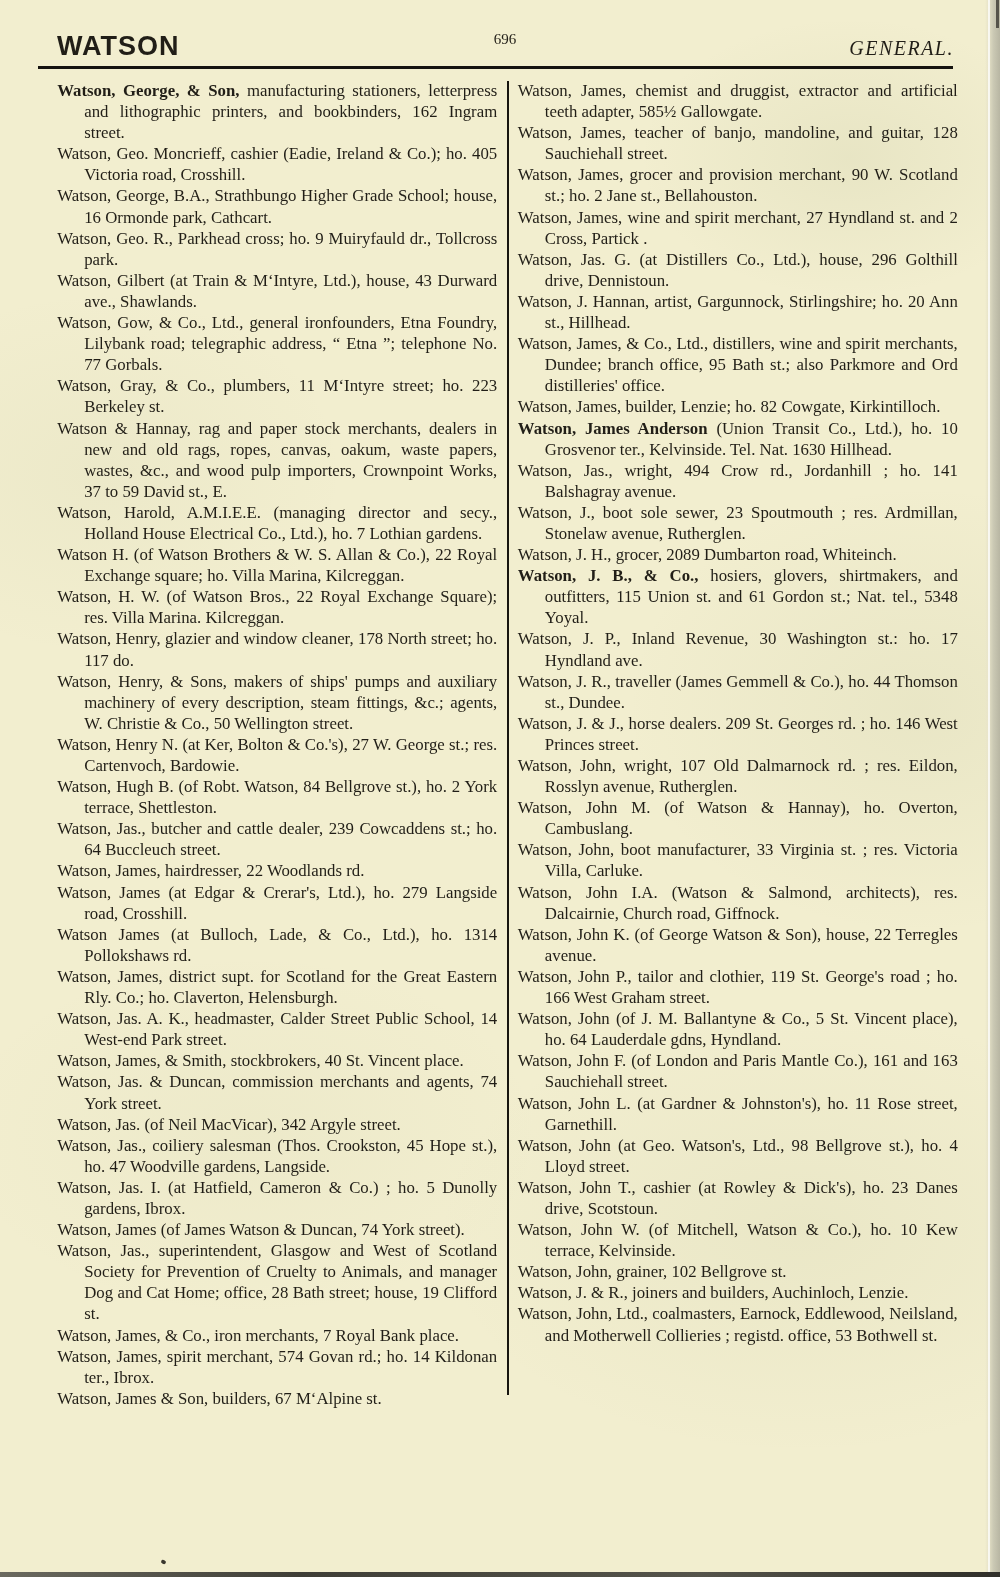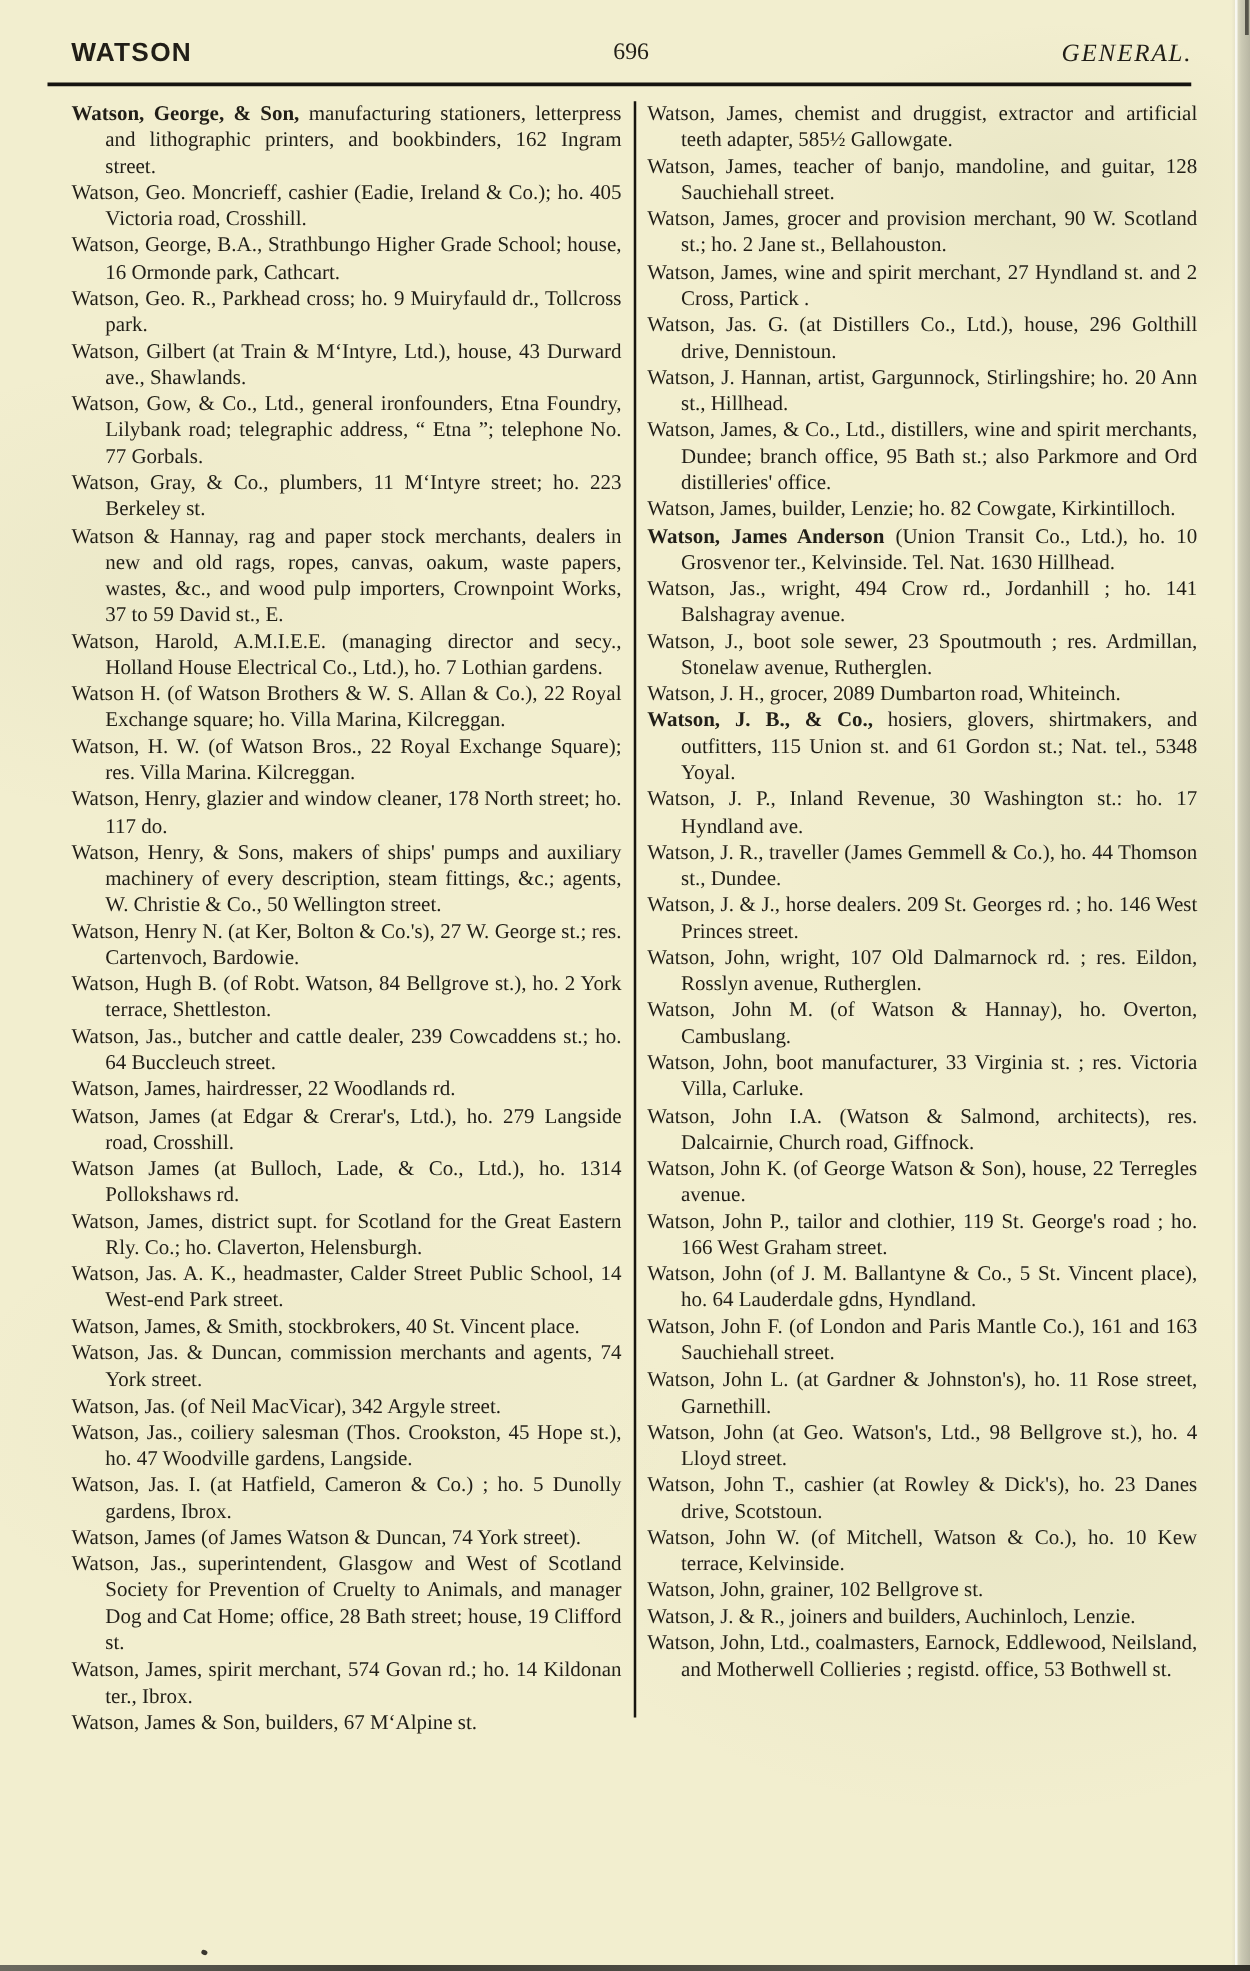--- a/index.html
+++ b/index.html
@@ -18,22 +18,22 @@
       radial-gradient(ellipse 300px 200px at 85% 10%, rgba(140,150,100,.10), transparent 70%),
       radial-gradient(ellipse 420px 320px at 92% 45%, rgba(140,150,100,.09), transparent 70%),
       radial-gradient(ellipse 350px 260px at 10% 30%, rgba(140,150,100,.06), transparent 70%),
       radial-gradient(ellipse 520px 320px at 80% 78%, rgba(140,150,100,.08), transparent 70%),
       radial-gradient(ellipse 420px 260px at 25% 72%, rgba(140,150,100,.05), transparent 70%);
   }
   .header {
     position:absolute; left:57px; right:46px; top:31px;
     display:flex; justify-content:space-between; align-items:baseline;
   }
-  .h-left  { font-family:"Liberation Sans", sans-serif; font-weight:bold; font-size:21px; letter-spacing:1px; }
-  .h-center{ position:absolute; left:50%; transform:translateX(-52%); font-size:19px; }
+  .h-left  { font-family:"Liberation Sans", sans-serif; font-weight:bold; font-size:27px; letter-spacing:1px; }
+  .h-center{ position:absolute; left:50%; transform:translateX(-52%); font-size:15px; }
   .h-right { font-style:italic; font-size:20px; letter-spacing:1.5px; }
   .rule { position:absolute; left:38px; right:47px; top:66px; height:2.5px; background:#15130f; }
 
   .columns { position:absolute; left:57px; top:80px; width:901px; display:flex;justify-content:center; }
   .col { width:440px; font-size:16.8px; line-height:21.1px; text-align:justify; }
   .divider { width:1.6px; background:#17150f; margin:1px 9px 14px 10px; }
   .entry { margin:0; padding-left:27px; text-indent:-27px; }
   .lead { font-weight:bold; }
 
   
@@ -94,20 +94,21 @@
         <p class="entry">Watson James (at Bulloch, Lade, &amp; Co., Ltd.), ho. 1314 Pollokshaws rd.</p>
         <p class="entry">Watson, James, district supt. for Scotland for the Great Eastern Rly. Co.; ho. Claverton, Helensburgh.</p>
         <p class="entry">Watson, Jas. A. K., headmaster, Calder Street Public School, 14 West-end Park street.</p>
         <p class="entry">Watson, James, &amp; Smith, stockbrokers, 40 St. Vincent place.</p>
         <p class="entry">Watson, Jas. &amp; Duncan, commission merchants and agents, 74 York street.</p>
         <p class="entry">Watson, Jas. (of Neil MacVicar), 342 Argyle street.</p>
         <p class="entry">Watson, Jas., coiliery salesman (Thos. Crookston, 45 Hope st.), ho. 47 Woodville gardens, Langside.</p>
         <p class="entry">Watson, Jas. I. (at Hatfield, Cameron &amp; Co.) ; ho. 5 Dunolly gardens, Ibrox.</p>
         <p class="entry">Watson, James (of James Watson &amp; Duncan, 74 York street).</p>
         <p class="entry">Watson, Jas., superintendent, Glasgow and West of Scotland Society for Prevention of Cruelty to Animals, and manager Dog and Cat Home; office, 28 Bath street; house, 19 Clifford st.</p>
+        <p class="entry">Watson, James, &amp; Co., iron merchants, 7 Royal Bank place.</p>
         <p class="entry">Watson, James, spirit merchant, 574 Govan rd.; ho. 14 Kildonan ter., Ibrox.</p>
         <p class="entry">Watson, James &amp; Son, builders, 67 M‘Alpine st.</p>
       </div>
     <div class="divider"></div>
     <div class="col" id="right-entries">
         <p class="entry">Watson, James, chemist and druggist, extractor and artificial teeth adapter, 585½ Gallowgate.</p>
         <p class="entry">Watson, James, teacher of banjo, mandoline, and guitar, 128 Sauchiehall street.</p>
         <p class="entry">Watson, James, grocer and provision merchant, 90 W. Scotland st.; ho. 2 Jane st., Bellahouston.</p>
         <p class="entry">Watson, James, wine and spirit merchant, 27 Hyndland st. and 2 Cross, Partick .</p>
         <p class="entry">Watson, Jas. G. (at Distillers Co., Ltd.), house, 296 Golthill drive, Dennistoun.</p>

